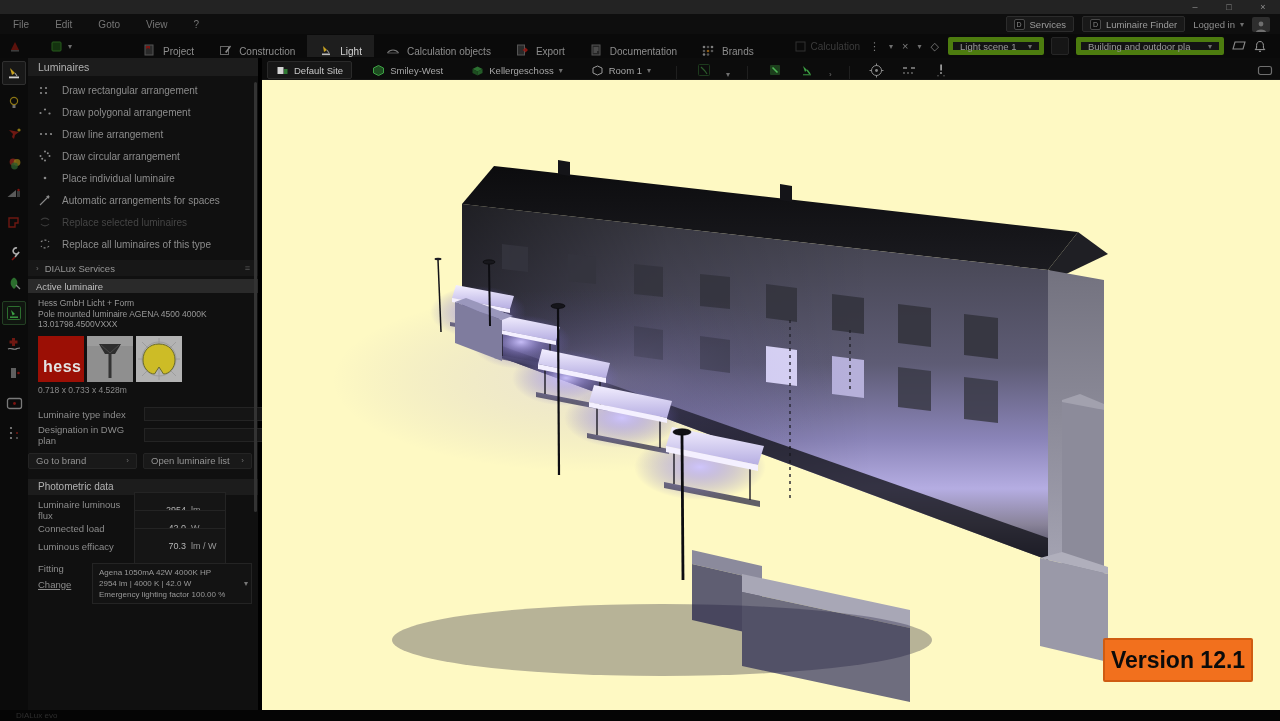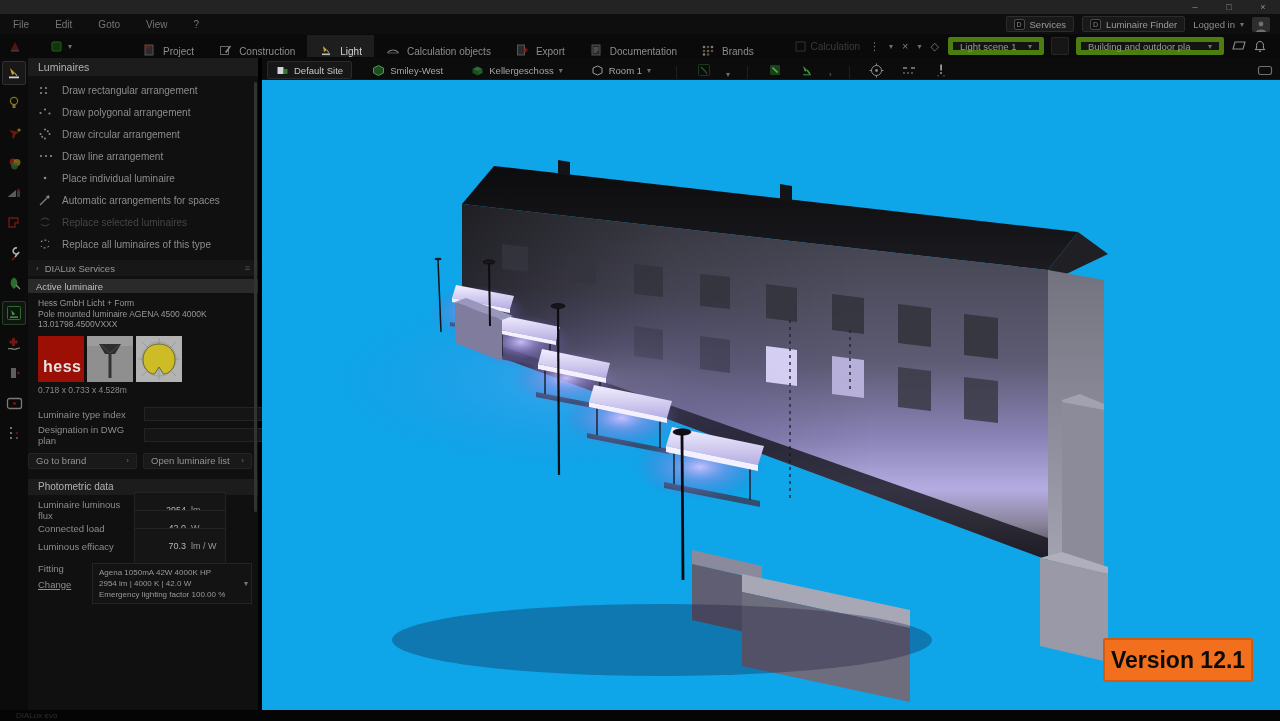--- a/index.html
+++ b/index.html
@@ -94,21 +94,21 @@
   .vbox .u{width:28px;text-align:left;color:#979797;margin-left:5px}
   .fit{display:flex;margin-top:8px}
   .fit-l{width:64px;padding-left:10px;font-size:9.5px;color:#8c8c8c;flex:none}
   .fit-l .chg{display:block;margin-top:5px;text-decoration:underline;color:#8c8c8c}
   .fit-box{flex:1;margin-right:6px;background:#131313;border:1px solid #242424;position:relative;
            padding:3px 14px 3px 6px;font-size:8px;line-height:11px;color:#999}
   .fit-box .fcaret{position:absolute;right:3px;top:14px;font-size:8px;color:#777}
   .p-scroll{position:absolute;right:1px;top:24px;width:3px;height:430px;background:#333;border-radius:2px}
 
   
-  .canvas{position:absolute;left:262px;top:80px;width:1018px;height:630px;background:#0ea5e9}
+  .canvas{position:absolute;left:262px;top:80px;width:1018px;height:630px;background:#fef9c3}
   .canvas svg.scene{position:absolute;left:0;top:0}
   .badge{position:absolute;left:841px;top:558px;width:150px;height:44px;background:#F2701D;
          border:2px solid #cf5c12;border-radius:2px;display:flex;align-items:center;
          justify-content:center;color:#0b0b0b;font-size:23px;font-weight:bold}
 
   
   .statusbar{position:absolute;left:0;top:710px;width:1280px;height:11px;background:#050505;
              display:flex;align-items:center;padding-left:16px;font-size:8px;color:#2e2e2e}
 </style>
 </head>
@@ -445,40 +445,40 @@
             <svg width="14" height="10" viewBox="0 0 14 10">
           <circle cx="2.5" cy="6" r="1.1" fill="#8a8a8a"></circle>
               <circle cx="7" cy="2.5" r="1.1" fill="#8a8a8a"></circle>
               <circle cx="11.5" cy="6.5" r="1.1" fill="#8a8a8a"></circle>
         </svg>
           </span>
         <span>Draw polygonal arrangement</span>
       </div>
       <div class="action-row">
         <span class="ic">
+            <svg width="14" height="8" viewBox="0 0 14 8">
+          <circle cx="3" cy="4" r="1.1" fill="#8a8a8a"></circle>
+              <circle cx="8" cy="4" r="1.1" fill="#8a8a8a"></circle>
+              <circle cx="13" cy="4" r="1.1" fill="#8a8a8a"></circle>
+        </svg>
+          </span>
+        <span>Draw line arrangement</span>
+      </div>
+      <div class="action-row">
+        <span class="ic">
             <svg width="14" height="14" viewBox="0 0 14 14">
           <circle cx="7" cy="2.5" r="1" fill="#8a8a8a"></circle>
               <circle cx="11.5" cy="7" r="1" fill="#8a8a8a"></circle>
               <circle cx="7" cy="11.5" r="1" fill="#8a8a8a"></circle>
           <circle cx="2.5" cy="7" r="1" fill="#8a8a8a"></circle>
               <circle cx="9.8" cy="4.2" r="1" fill="#8a8a8a"></circle>
               <circle cx="4.2" cy="9.8" r="1" fill="#8a8a8a"></circle>
         </svg>
           </span>
         <span>Draw circular arrangement</span>
-      </div>
-      <div class="action-row">
-        <span class="ic">
-            <svg width="14" height="8" viewBox="0 0 14 8">
-          <circle cx="3" cy="4" r="1.1" fill="#8a8a8a"></circle>
-              <circle cx="8" cy="4" r="1.1" fill="#8a8a8a"></circle>
-              <circle cx="13" cy="4" r="1.1" fill="#8a8a8a"></circle>
-        </svg>
-          </span>
-        <span>Draw line arrangement</span>
       </div>
       <div class="action-row">
         <span class="ic">
             <svg width="14" height="8" viewBox="0 0 14 8">
           <circle cx="7" cy="4" r="1.3" fill="#8a8a8a"></circle>
         </svg>
           </span>
         <span>Place individual luminaire</span>
       </div>
       <div class="action-row">

